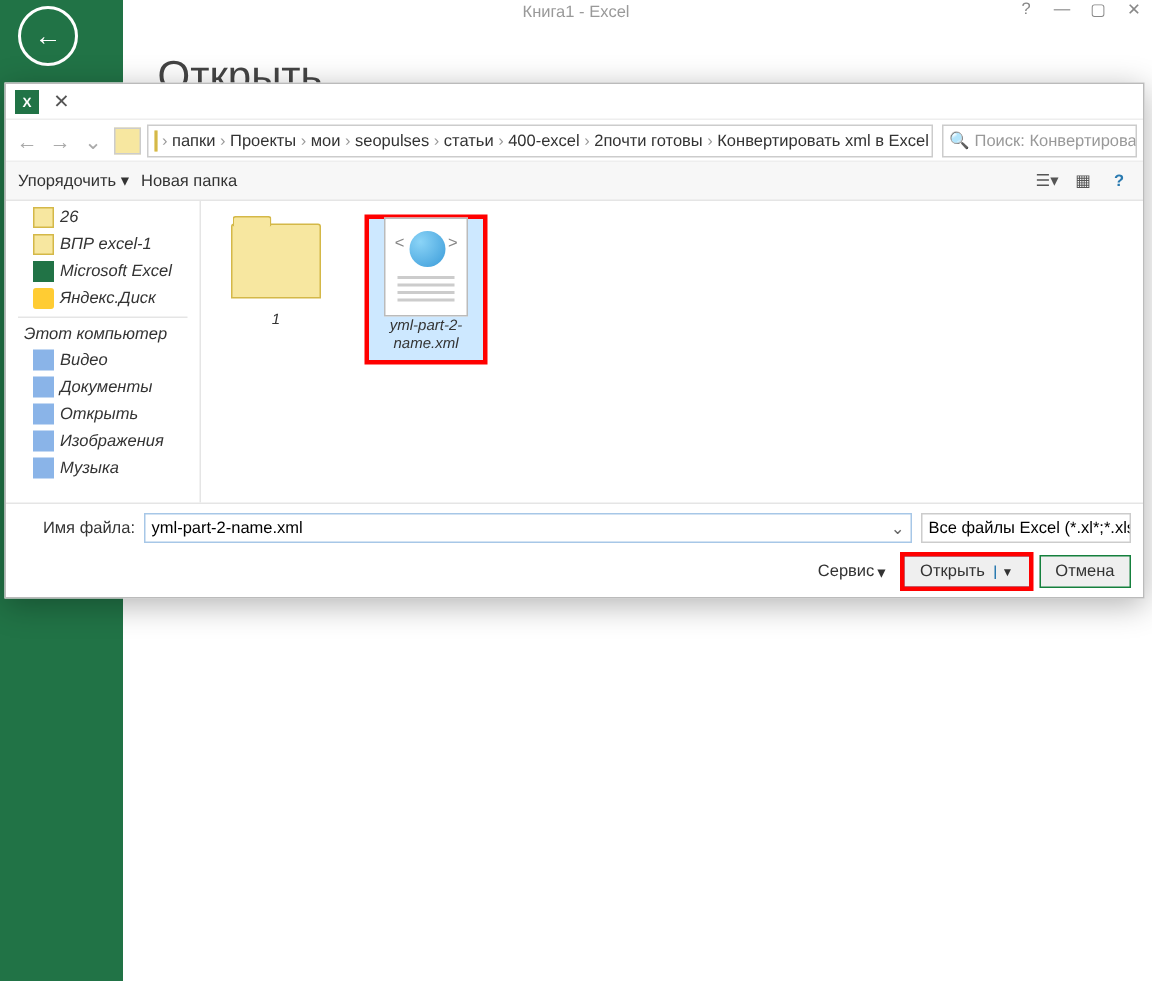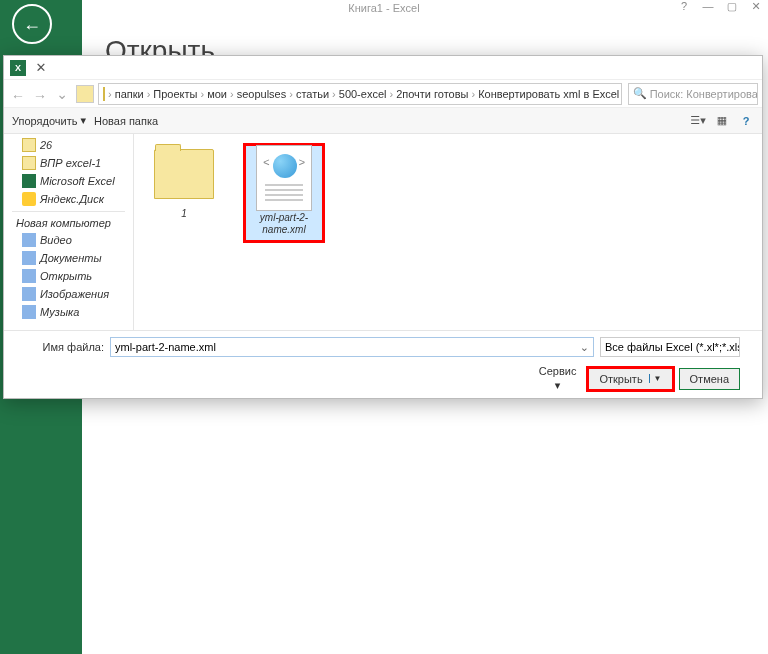--- a/index.html
+++ b/index.html
@@ -55,28 +55,28 @@
 .file-thumb { width:60px; height:60px; margin:0 auto 4px; display:flex; align-items:center; justify-content:center; }
 .folder-thumb { width:64px; height:50px; background:#f7e7a0; border:1px solid #d4b848; border-radius:2px 2px 0 0; position:relative; }
 .folder-thumb::before { content:''; position:absolute; top:-6px; left:0; width:24px; height:6px; background:#f7e7a0; border:1px solid #d4b848; border-bottom:none; border-radius:2px 2px 0 0; }
 .xml-thumb { width:56px; height:66px; background:#fff; border:1px solid #bbb; position:relative; }
 .xml-thumb .globe { width:24px; height:24px; border-radius:50%; background:radial-gradient(circle at 30% 30%, #8bd4f7, #3a9bd9); position:absolute; top:8px; left:16px; }
 .xml-thumb .brackets { position:absolute; top:10px; left:6px; right:6px; font-size:10px; color:#888; display:flex; justify-content:space-between; }
 .xml-thumb .lines { position:absolute; bottom:6px; left:8px; right:8px; }
 .xml-thumb .lines div { height:2px; background:#ccc; margin-bottom:3px; }
 .file-name { color:#333; font-size:10px; line-height:1.2; word-break:break-word; }
 
-.dlg-footer { border-top:1px solid #e5e5e5; padding:6px 22px; display:flex; flex-direction:column; gap:8px; }
+.dlg-footer { border-top:1px solid #e5e5e5; padding:6px 8px; display:flex; flex-direction:column; gap:8px; }
 .fn-row { display:flex; align-items:center; gap:6px; }
 .fn-label { text-align:right; width:78px; color:#333; }
 .fn-input { flex:1; height:20px; border:1px solid #a7c7e7; padding:0 4px; display:flex; align-items:center; }
 .fn-input .dd-arrow { margin-left:auto; color:#666; }
 .ft-combo { width:140px; height:20px; border:1px solid #ccc; padding:0 4px; display:flex; align-items:center; white-space:nowrap; overflow:hidden; }
 .btn-row { display:flex; justify-content:flex-end; align-items:center; gap:6px; }
-.btn-row .tools { margin-right:6px; color:#333; display:flex; align-items:center; gap:2px;flex-direction:column; }
+.btn-row .tools { margin-right:6px; color:#333; display:flex; align-items:center; gap:2px; }
 .btn { height:22px; padding:0 10px; border:1px solid #15803d; background:#efefef; display:flex; align-items:center; justify-content:center; color:#333; }
 .btn.open { border:1px solid #2a7ab0; outline:3px solid #ff0000; outline-offset:-1px; display:flex; }
 .btn.open .split { border-left:1px solid #2a7ab0; margin-left:6px; padding-left:4px; font-size:8px; }
 </style>
 </head>
 <body>
 
 <div class="excel-bg">
   <div class="excel-title">Книга1 - Excel</div>
   <div class="excel-win-ctrls">
@@ -108,21 +108,21 @@
       <span class="seg">папки</span>
       <span class="sep">›</span>
       <span class="seg">Проекты</span>
       <span class="sep">›</span>
       <span class="seg">мои</span>
       <span class="sep">›</span>
       <span class="seg">seopulses</span>
       <span class="sep">›</span>
       <span class="seg">статьи</span>
       <span class="sep">›</span>
-      <span class="seg">500-excel</span>
+      <span class="seg">400-excel</span>
       <span class="sep">›</span>
       <span class="seg">2почти готовы</span>
       <span class="sep">›</span>
       <span class="seg">Конвертировать xml в Excel</span>
 
     </div>
     <div class="search-box">
       <span class="s-icon">🔍</span>
       <span>Поиск: Конвертировать xml …</span>
     </div>
@@ -154,21 +154,21 @@
           <div class="t-icon excel"></div>
           <span>Microsoft Excel</span>
         </div>
       <div class="tree-item">
           <div class="t-icon ydisk"></div>
           <span>Яндекс.Диск</span>
         </div>
       <div class="tree-sep"></div>
       <div class="tree-header">
           <div class="t-icon pc"></div>
-          <span>Новая компьютер</span>
+          <span>Этот компьютер</span>
         </div>
       <div class="tree-item">
           <div class="t-icon generic"></div>
           <span>Видео</span>
         </div>
       <div class="tree-item">
           <div class="t-icon generic"></div>
           <span>Документы</span>
         </div>
       <div class="tree-item">

